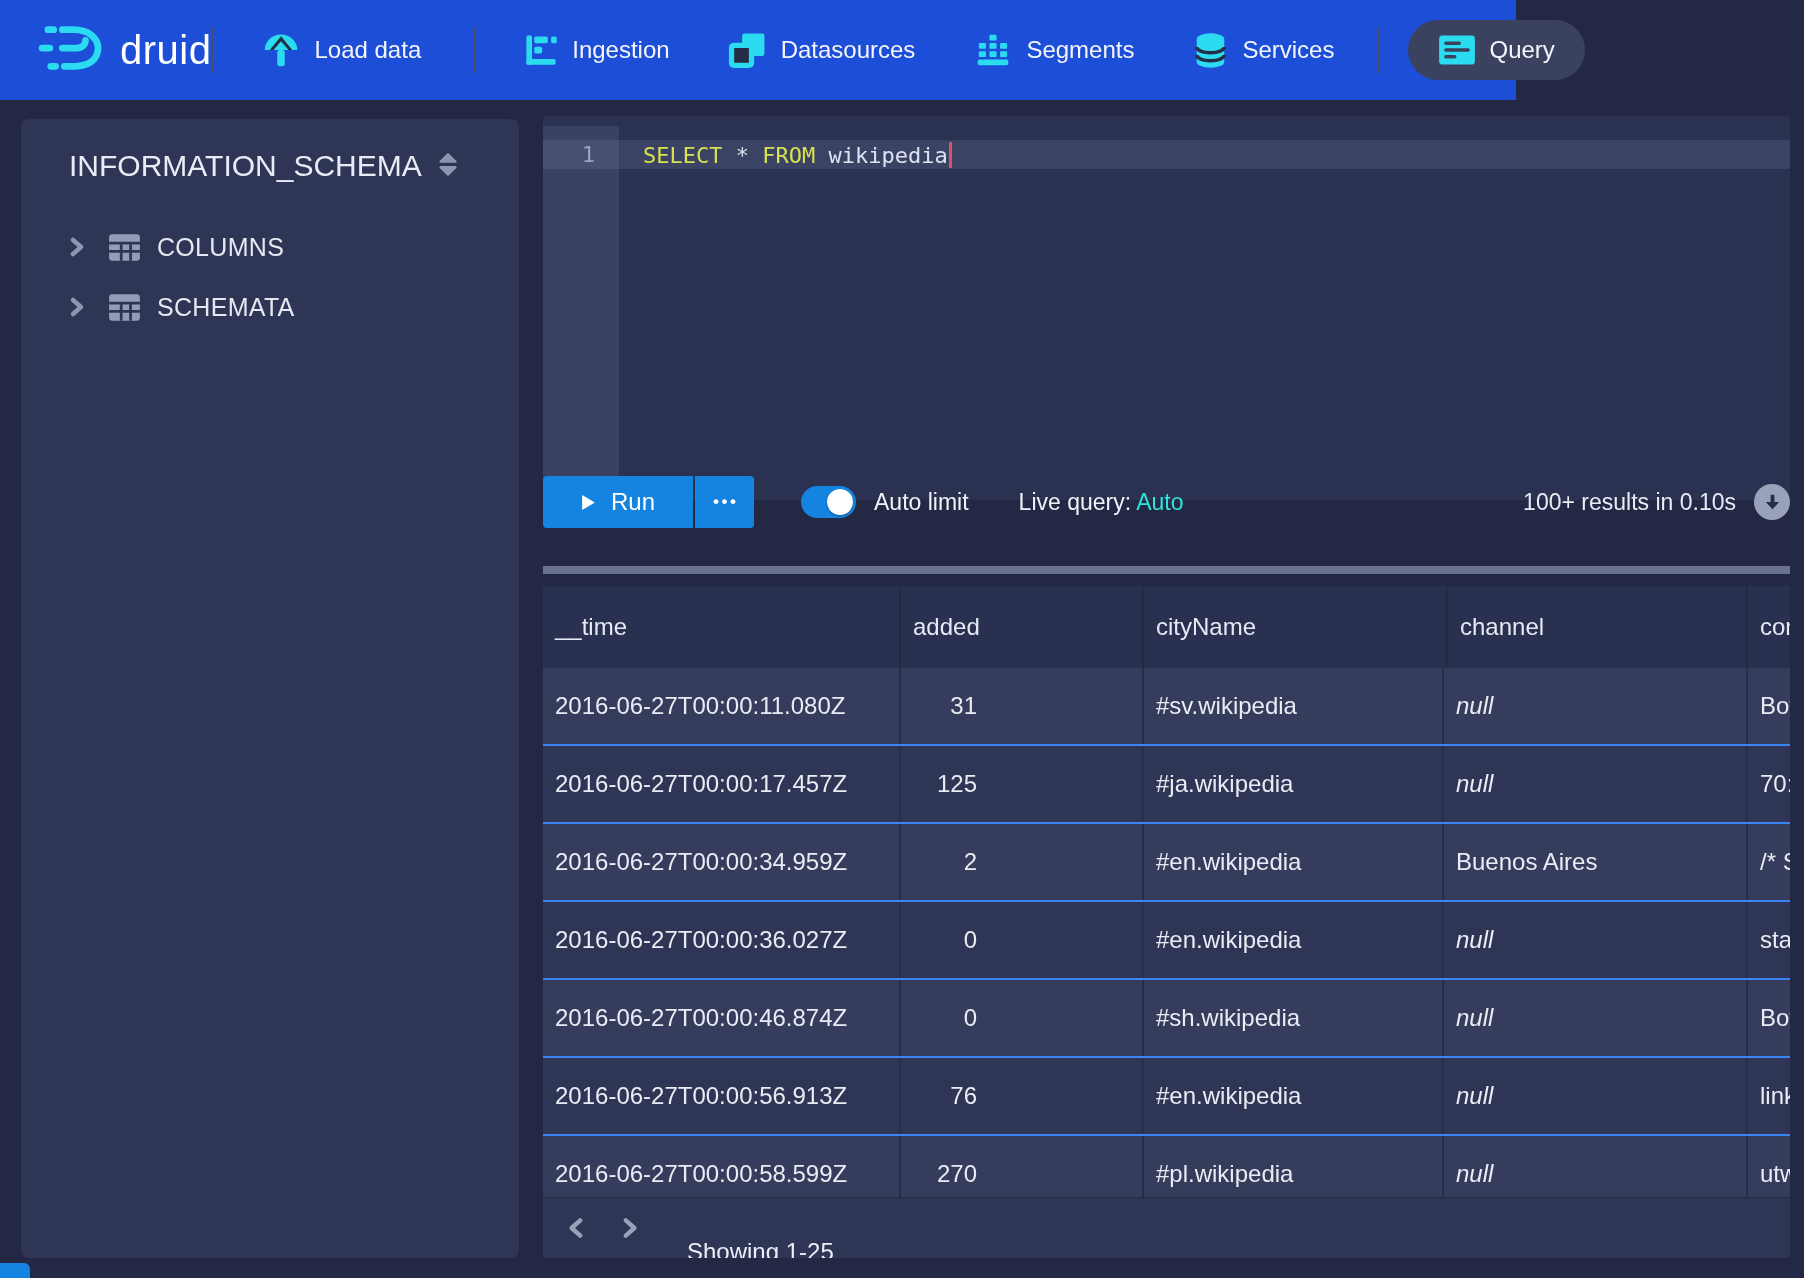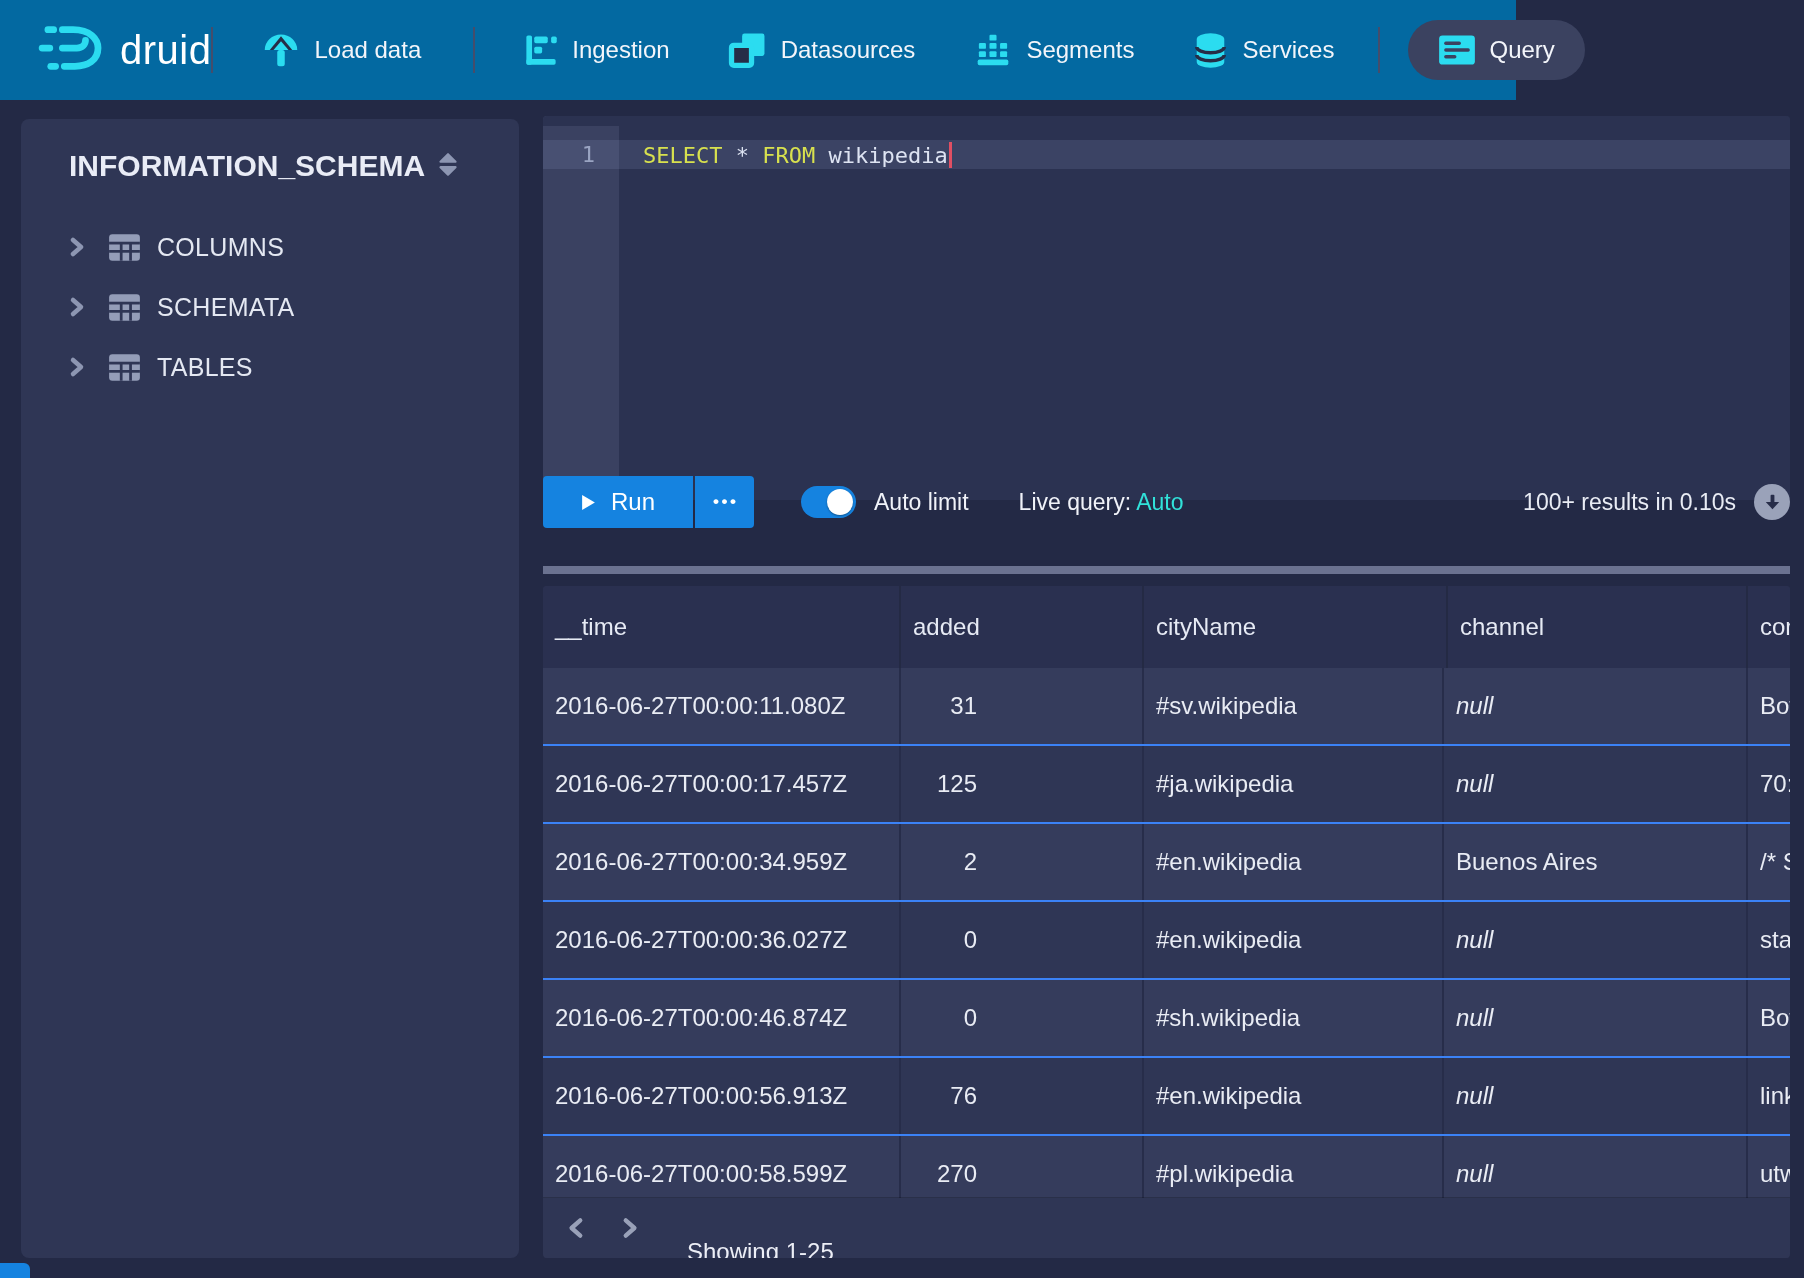--- a/index.html
+++ b/index.html
@@ -5,36 +5,36 @@
   * { margin:0; padding:0; box-sizing:border-box; }
   html,body { width:1804px; height:1278px; }
   body {
     position:relative; overflow:hidden;
     background:#232945;
     font-family:"Liberation Sans", sans-serif;
     color:#e9ecf5;
   }
   
   .navbar { position:absolute; top:0; left:0; width:1516px; height:100px;
-    background:#0369a1; display:flex; align-items:center; padding-left:38px; }
+    background:#1d4ed8; display:flex; align-items:center; padding-left:38px; }
   .brand { display:flex; align-items:center; gap:14px; width:214px; cursor:pointer; }
   .wordmark { font-size:40px; color:#ffffff; letter-spacing:0.5px; }
   .vdiv { width:2px; height:46px; background:#454d6b; flex:none; }
   .nav-item { display:flex; align-items:center; gap:13px; font-size:24px; color:#f3f5fa; cursor:pointer; flex:none; }
   .nav-item .nicon { display:flex; align-items:center; }
   .m-load { margin:0 52px 0 48px; }
   .m-ing  { margin-left:48px; }
   .m-std  { margin-left:58px; }
   .vdiv-q { margin-left:44px; }
   .nav-pill { margin-left:28px; height:60px; padding:0 30px; border-radius:32px;
     background:#3b4260; }
   
   .sidebar { position:absolute; left:21px; top:119px; width:498px; height:1139px;
     background:#2f3655; border-radius:8px; }
-  .sidebar-head { position:relative; padding:30px 26px 0 48px;font-weight:bold; }
+  .sidebar-head { position:relative; padding:30px 26px 0 48px; }
   .sidebar-title { font-size:30px; color:#e9ecf6; }
   .sort-icon { position:absolute; right:58px; top:32px; cursor:pointer; }
   .tree { margin-top:34px; }
   .tree-item { height:60px; display:flex; align-items:center; padding-left:43px; cursor:pointer; }
   .tree-item .chev { margin-right:20px; display:flex; }
   .tree-item .thico { margin-right:16px; display:flex; }
   .tree-label { font-size:25px; color:#e4e8f2; letter-spacing:0.3px; }
   
   .editor { position:absolute; left:543px; top:116px; width:1247px; height:384px;
     background:#2b3251; border-radius:4px; overflow:hidden;
@@ -242,39 +242,20 @@
           <g stroke="#2f3655" stroke-width="2.5" fill="none">
             <path d="M1 9 H29"></path>
               <path d="M1 16.5 H29"></path>
               <path d="M12 9 V25"></path>
               <path d="M20.5 9 V25"></path>
           </g>
         </svg>
       </span>
       <span class="tree-label">SCHEMATA</span>
     </div>
-    <div class="tree-item">
-      <span class="chev">
-        <svg viewBox="0 0 24 24" width="24" height="24">
-            <path d="M9 5 L17 12 L9 19" fill="none" stroke="#8d96b2" stroke-width="4.5" stroke-linejoin="round" stroke-linecap="round"></path>
-          </svg>
-      </span>
-      <span class="thico">
-        <svg viewBox="0 0 30 26" width="33" height="29">
-          <rect x="1" y="1" width="28" height="24" rx="3" fill="#949db8"></rect>
-          <g stroke="#2f3655" stroke-width="2.5" fill="none">
-            <path d="M1 9 H29"></path>
-              <path d="M1 16.5 H29"></path>
-              <path d="M12 9 V25"></path>
-              <path d="M20.5 9 V25"></path>
-          </g>
-        </svg>
-      </span>
-      <span class="tree-label">TABLES</span>
-    </div>
   </div>
 </aside>
 
 <section class="editor">
   <div class="gutter"></div>
   <div class="editor-toppad"></div>
   <div class="active-line"></div>
   <div class="code-line">
     <span class="ln">1</span>
     <span class="code"><span class="kw">SELECT</span><span> * </span><span class="kw">FROM</span><span> wikipedia</span><span class="cursor"></span></span>

